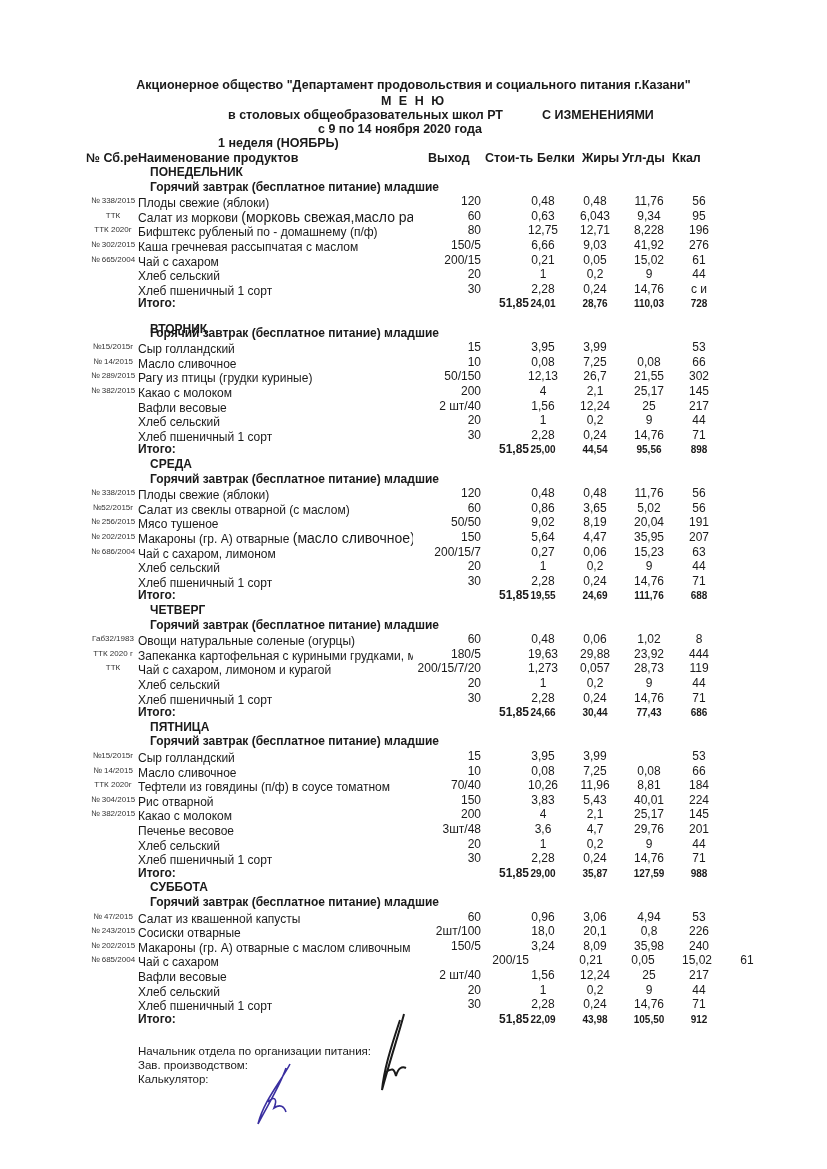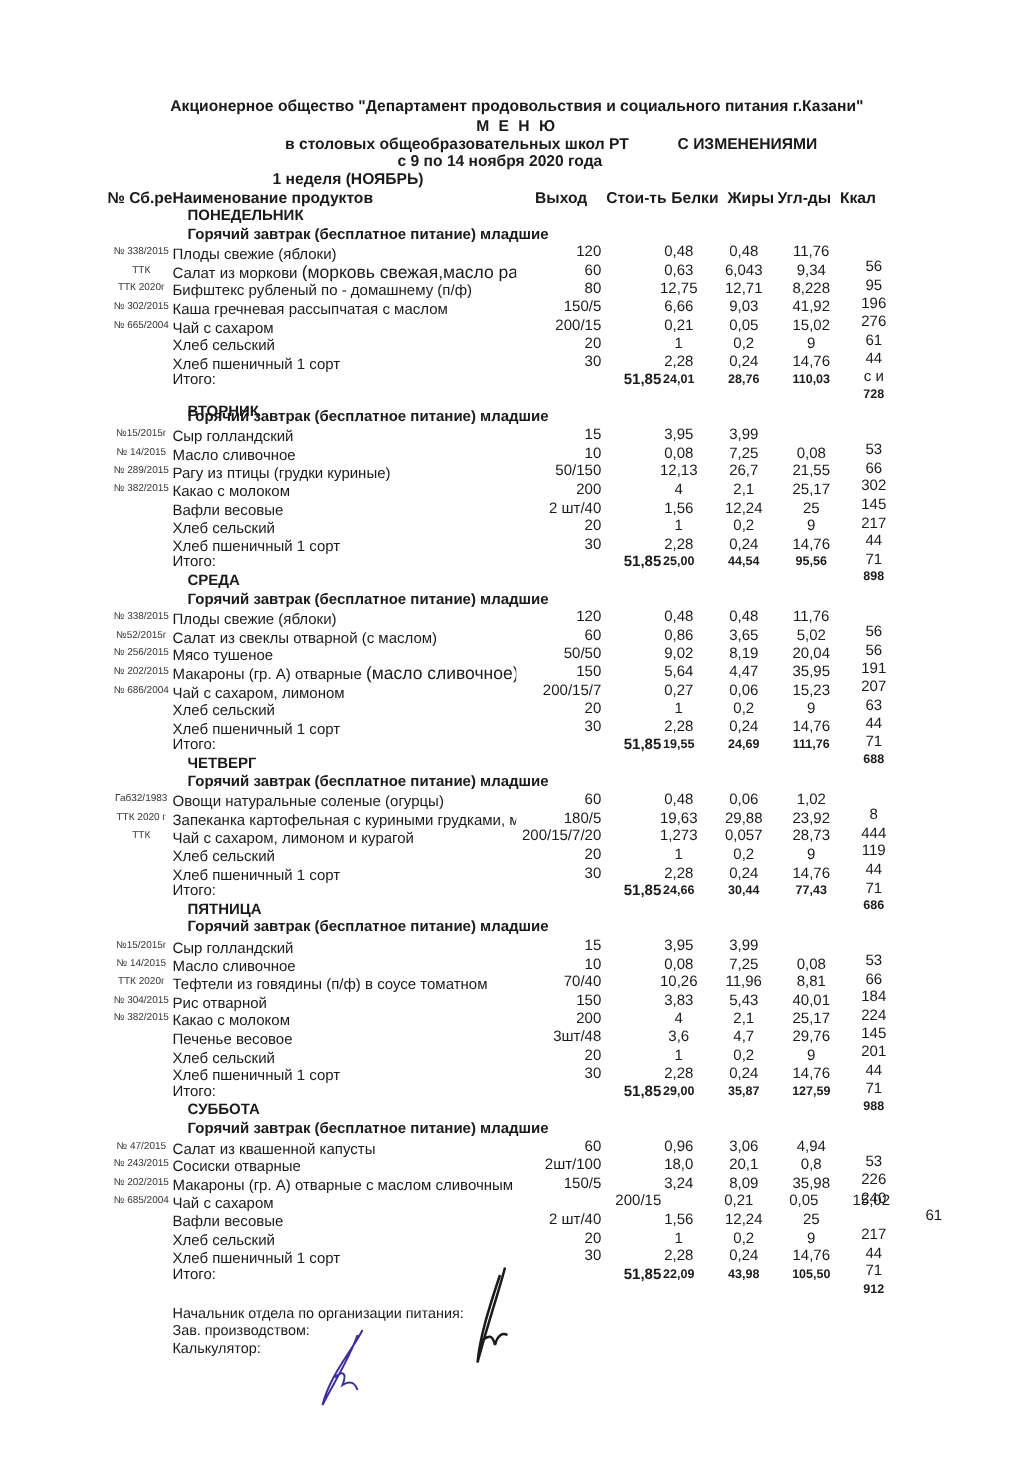--- a/index.html
+++ b/index.html
@@ -18,22 +18,22 @@
   .row { position: absolute; left: 0; width: 827px; height: 14.6px; font-size: 12px; white-space: nowrap; }
   .row > span { position: absolute; top: 0; }
   .code { left: 90px; width: 46px; text-align: center; font-size: 8px; top: 2px !important; color: #333; overflow: hidden; }
   .name { left: 138px; max-width: 275px; overflow: hidden; }
   .name .note { font-size: 14px; }
   .out { right: 346px; text-align: right; }
   .cost { right: 298px; text-align: right; font-weight: bold; }
   .prot { right: 258px; width: 52px; text-align: center; }
   .fat { right: 206px; width: 52px; text-align: center; }
   .carb { right: 150px; width: 56px; text-align: center; }
-  .kcal { right: 108px; width: 40px; text-align: center; margin-top: 12px; }
-  .bold { font-weight: normal; }
+  .kcal { right: 108px; width: 40px; text-align: center; }
+  .bold { font-weight: bold; }
   .total .prot, .total .fat, .total .carb, .total .kcal { font-weight: bold; font-size: 10px; top: 2px; }
   .day .name, .meal .name { font-weight: bold; max-width: 320px; margin-left: 12px; }
 
   .footer { position: absolute; left: 138px; font-size: 11.5px; }
   .sig { position: absolute; }
 </style>
 </head>
 <body>
 
 <div>

